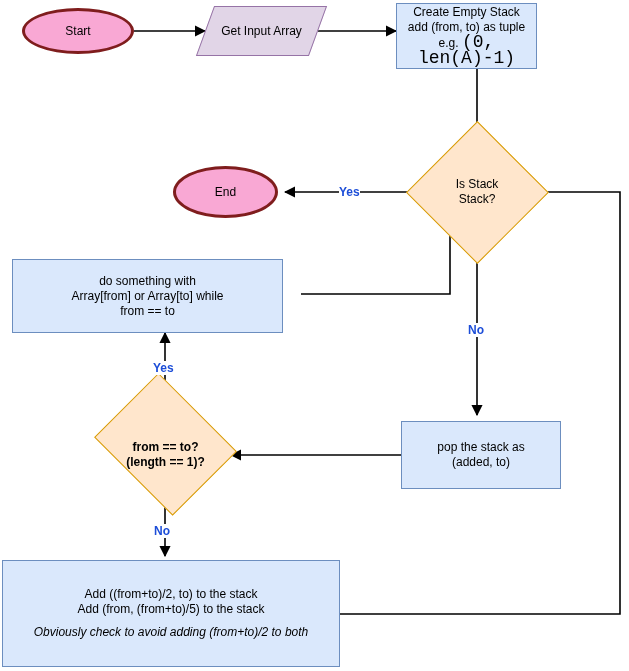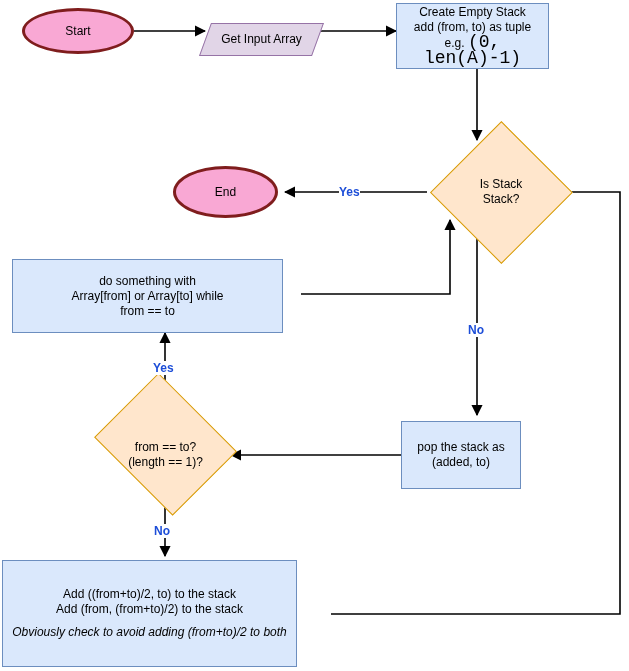--- a/index.html
+++ b/index.html
@@ -137,72 +137,72 @@
       <path d="M 301 294 L 450 294 L 450 220" marker-end="url(#arrow)"></path>
       
       <path d="M 331 614 L 620 614 L 620 192 L 532 192" marker-end="url(#arrow)"></path>
     </g>
   </svg>
 
   <div class="node terminator" style="left:22px; top:8px; width:112px; height:46px;">
     <span class="label">Start</span>
   </div>
 
-  <div class="node data-shape" style="left:205px; top:23px; width:113px; height:33px;">
+  <div class="node data-shape" style="left:205px; top:6px; width:113px; height:50px;">
     <span class="skew"></span>
     <span class="label">Get Input Array</span>
   </div>
 
-  <div class="node process" style="left:396px; top:3px; width:153px; height:66px;">
+  <div class="node process" style="left:396px; top:3px; width:141px; height:66px;">
     <span class="label">
       <span>Create Empty Stack</span><br>
       <span>add (from, to) as tuple</span><br>
       <span>e.g. </span><span class="mono">(0, len(A)-1)</span>
     </span>
   </div>
 
-  <div class="node decision" style="left:430px; top:121px; width:142px; height:142px;align-items:center;">
+  <div class="node decision" style="left:406px; top:121px; width:142px; height:142px;align-items:center;">
     <span class="dia"></span>
     <span class="label">
       <span>Is Stack</span><br>
       <span>Stack?</span>
     </span>
   </div>
 
   <div class="node terminator" style="left:173px; top:166px; width:105px; height:52px;">
     <span class="label">End</span>
   </div>
 
   <div class="node process" style="left:12px; top:259px; width:271px; height:74px;">
     <span class="label">
       <span>do something with</span><br>
       <span>Array[from] or Array[to] while</span><br>
       <span>from == to</span>
     </span>
   </div>
 
-  <div class="node process" style="left:401px; top:421px; width:120px; height:68px;">
+  <div class="node process" style="left:401px; top:421px; width:160px; height:68px;">
     <span class="label">
       <span>pop the stack as</span><br>
       <span>(added, to)</span>
     </span>
   </div>
 
-  <div class="node decision" style="left:87px; top:391px; width:157px; height:128px;">
+  <div class="node decision" style="left:87px; top:391px; width:157px; height:128px;font-weight:bold;">
     <span class="dia"></span>
     <span class="label">
       <span>from == to?</span><br>
       <span>(length == 1)?</span>
     </span>
   </div>
 
-  <div class="node process" style="left:2px; top:560px; width:295px; height:107px;">
+  <div class="node process" style="left:2px; top:560px; width:338px; height:107px;">
     <span class="label">
       <span>Add ((from+to)/2, to) to the stack</span><br>
-      <span>Add (from, (from+to)/2) to the stack</span>
+      <span>Add (from, (from+to)/5) to the stack</span>
       <span class="spacer"></span>
       <span class="ital">Obviously check to avoid adding (from+to)/2 to both</span><br>
     </span>
   </div>
 
   <div class="edge-label" style="left:339px; top:185px;">Yes</div>
 
   <div class="edge-label" style="left:468px; top:323px;">No</div>
 
   <div class="edge-label" style="left:153px; top:361px;">Yes</div>

